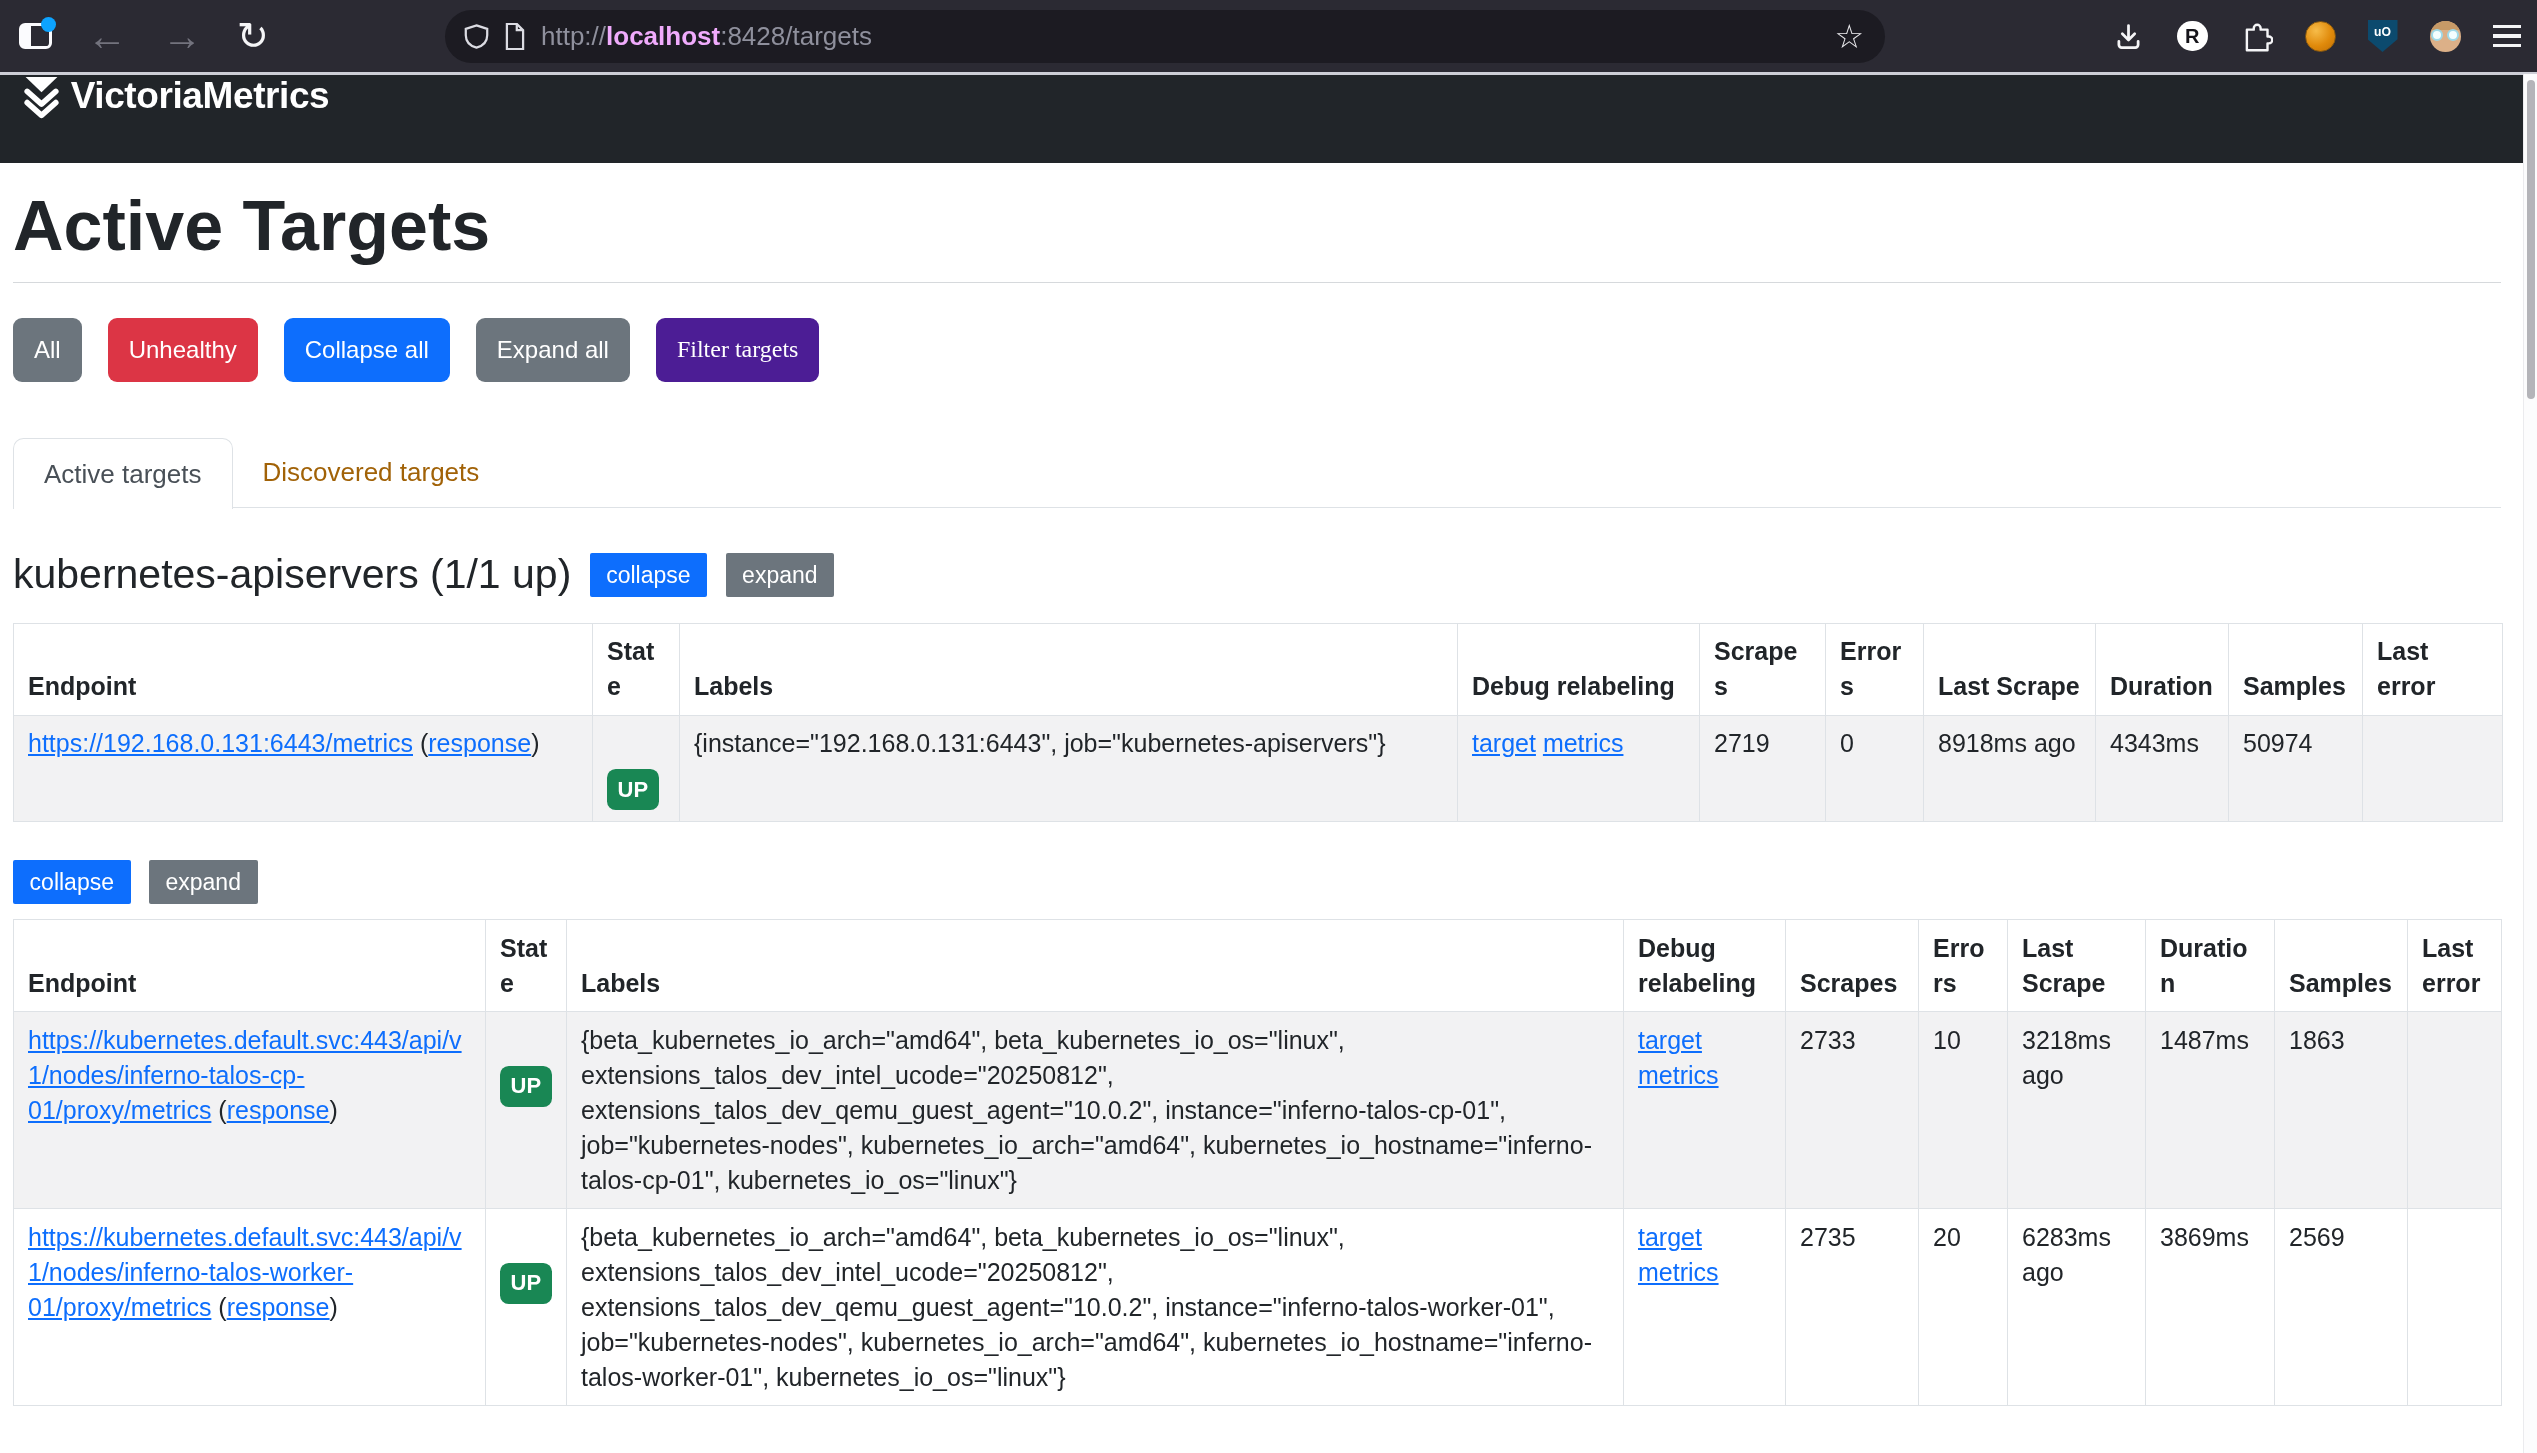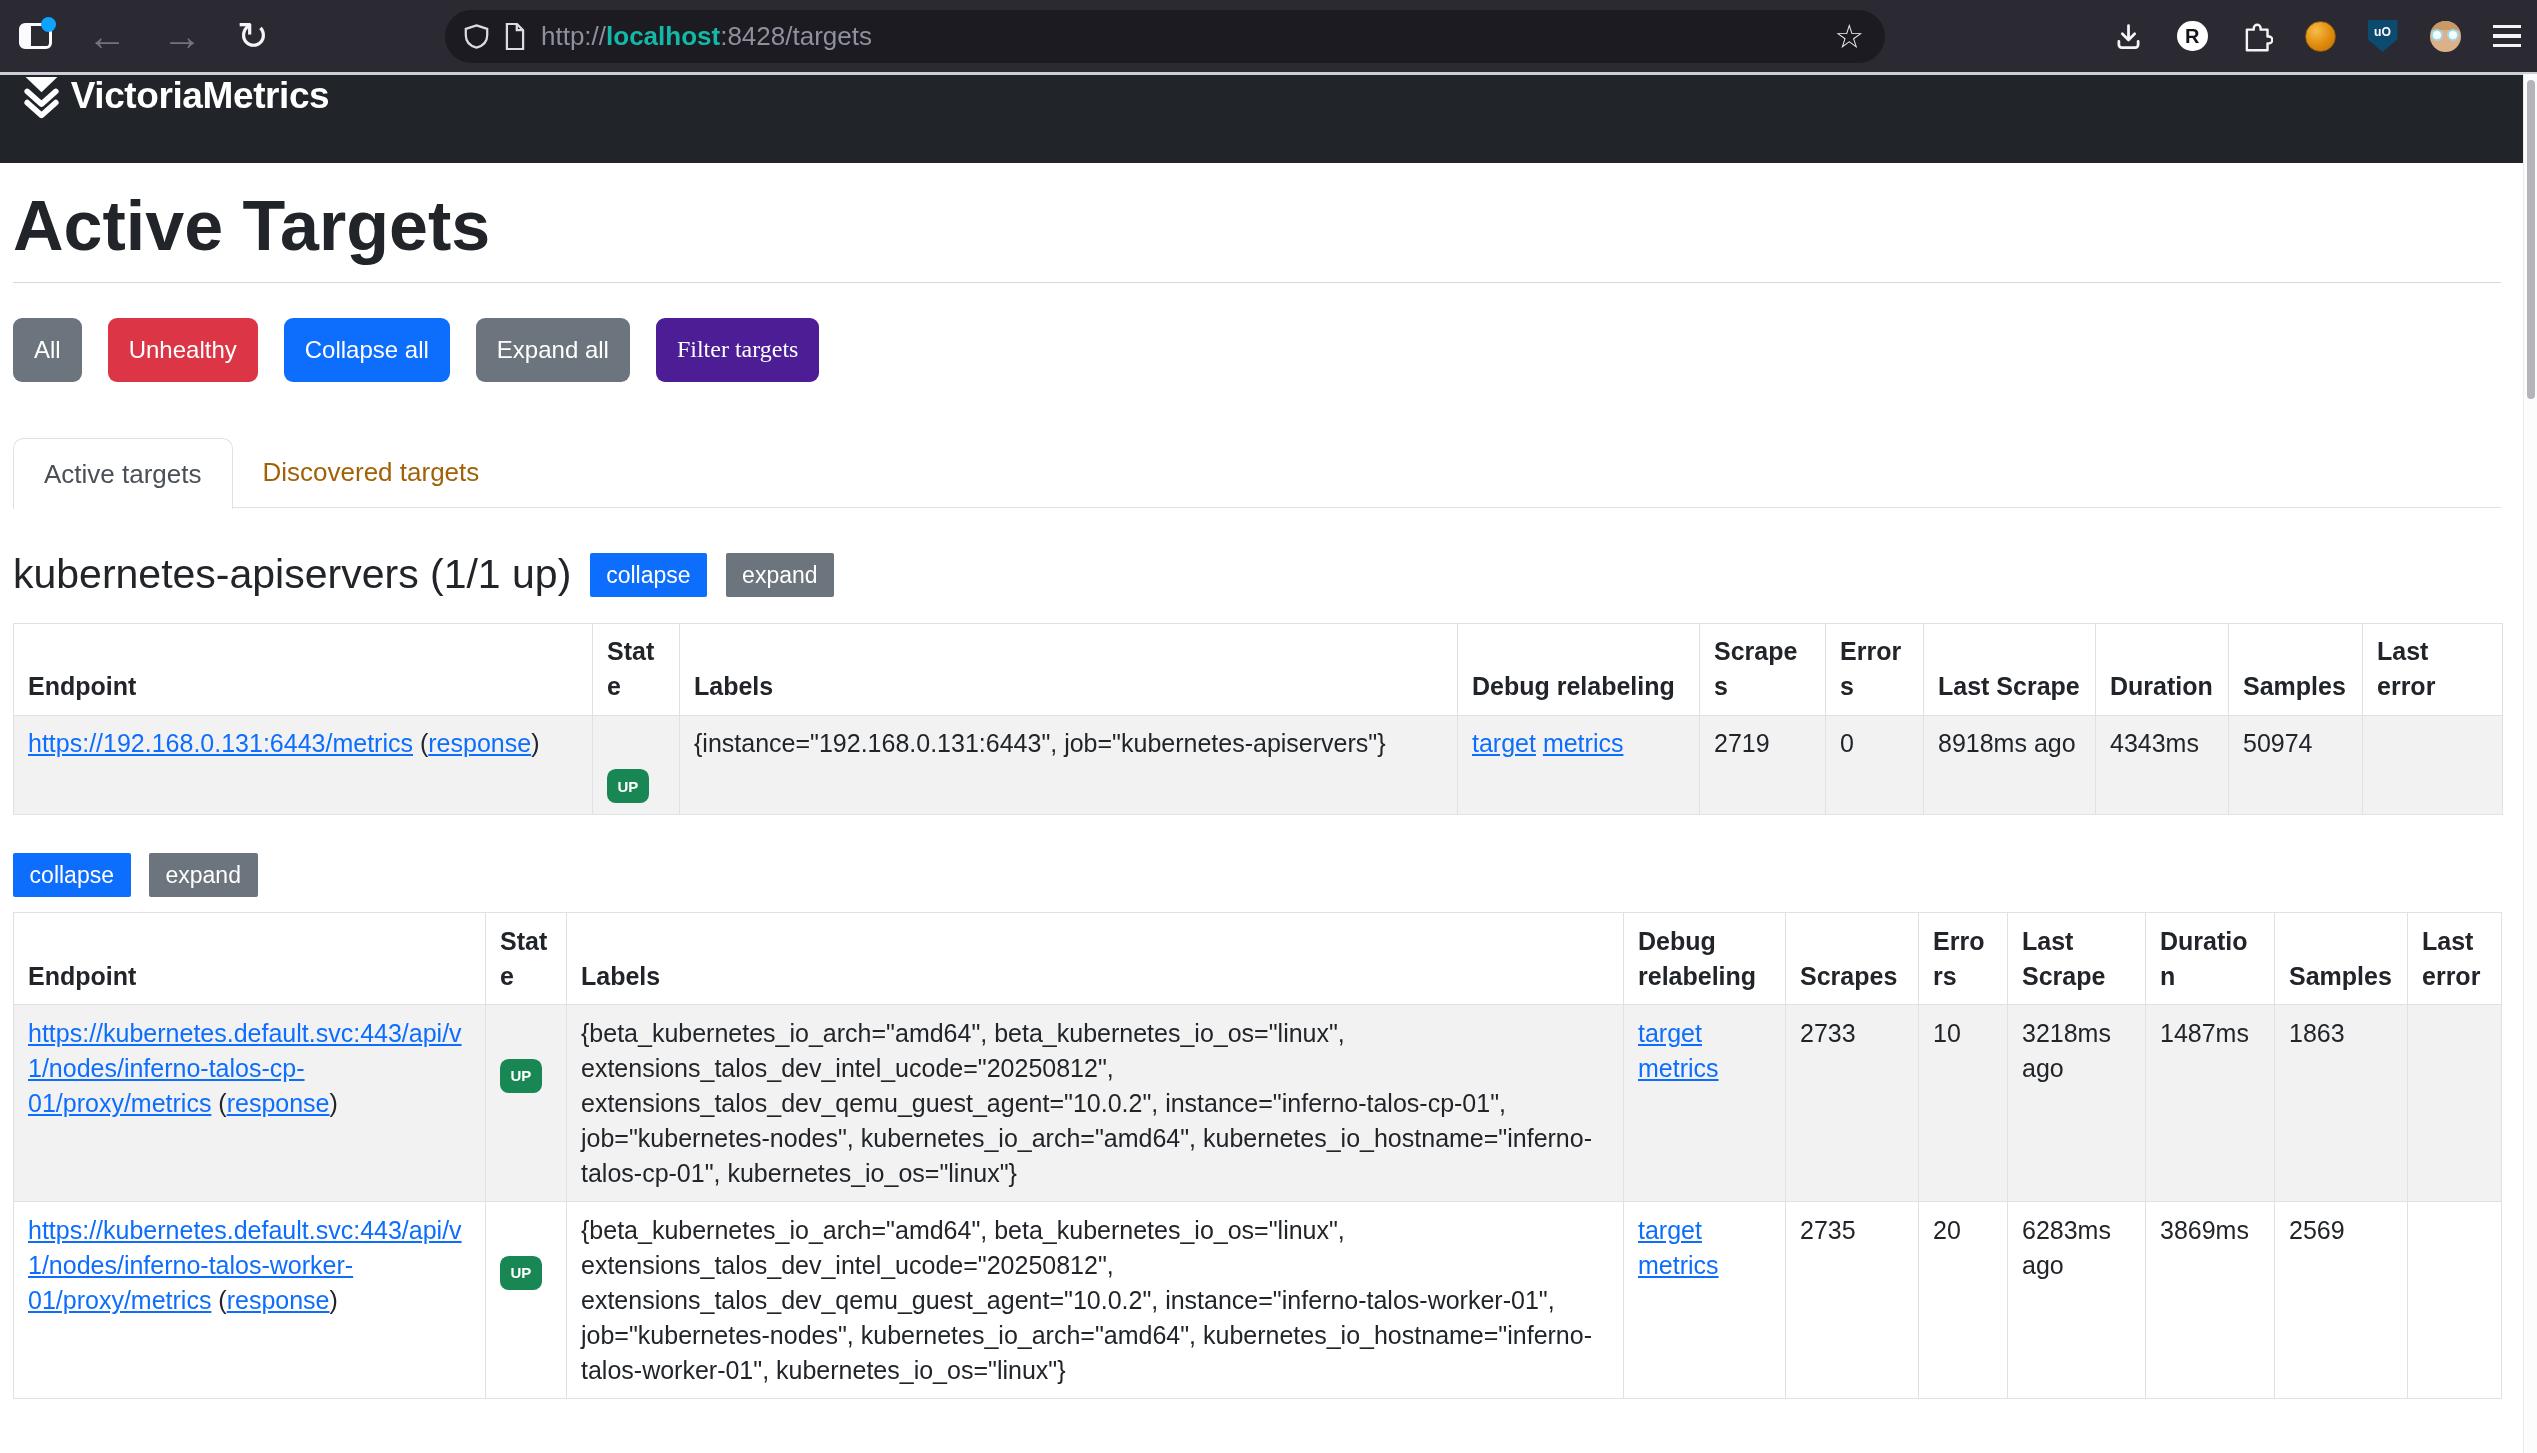--- a/index.html
+++ b/index.html
@@ -12,21 +12,21 @@
   .chrome-left { position:absolute; left:19px; top:0; height:72px; display:flex; align-items:center; gap:35px; }
   .tabstrip-icon { position:relative; width:33px; height:26px; border:3.5px solid #fbfbfe; border-radius:6.1px; }
   .tabstrip-icon .fill { position:absolute; left:0; top:0; bottom:0; width:8.7px; background:#fbfbfe; }
   .tabstrip-icon .dot { position:absolute; top:-8.7px; right:-7px; width:15px; height:15px; border-radius:50%; background:#0da3ff; }
   .nav-arrow { font-size:40px; color:#73737e; line-height:1; }
   .reload { font-size:38px; color:#f5f5f7; line-height:1; }
 
   .urlbar { position:absolute; left:445px; top:9.6px; width:1440px; height:53px; background:#1c1b22;
     border-radius:27px; display:flex; align-items:center; padding:0 21px 0 19px; gap:15px; }
   .url-text { font-size:26px; color:#8f909d; white-space:nowrap; }
-  .url-text b { color:#14b8a6; font-weight:700; }
+  .url-text b { color:#f0abfc; font-weight:700; }
   .url-star { margin-left:auto; font-size:33px; color:#ededf0; line-height:1; }
 
   .chrome-right { position:absolute; right:17.5px; top:0; height:72px; display:flex; align-items:center; gap:32px; }
   .circle-r { width:30.5px; height:30.5px; border-radius:50%; background:#fff; color:#15141a; font-size:20px;
     font-weight:700; display:flex; align-items:center; justify-content:center; }
   .orange-ext { width:31px; height:31px; border-radius:50%;
     background:radial-gradient(circle at 35% 30%, #f7bc49, #e08a0b 55%, #c06e04); border:1.7px solid #8a5a10; }
   .ublock { width:30px; height:32px; background:#0c4a6e; color:#fff; font-size:12.2px; font-weight:700;
     display:flex; align-items:flex-start; justify-content:center; padding-top:5.2px;
     clip-path:polygon(0 0,100% 0,100% 60%,50% 100%,0 60%); }
@@ -68,21 +68,21 @@
   .btn-sm { font-size:23px; line-height:28px; padding:7.9px 16.6px; border-radius:2px; color:#ffffff; border:none;
     font-family:inherit; }
 
   table.targets { border-collapse:collapse; table-layout:fixed; width:2488px; font-size:25px; }
   table.targets th, table.targets td { border:1.7px solid #dee2e6; padding:10.5px 14px; line-height:35px;
     text-align:left; overflow-wrap:anywhere; }
   table.targets th { vertical-align:bottom; font-weight:700; }
   table.targets td { vertical-align:top; }
   table.targets tbody tr:nth-child(odd) { background:#f2f2f3; }
   a.lnk { color:#0d6efd; text-decoration:underline; cursor:pointer; }
-  .badge-up { display:inline-block; background:#198754; color:#fff; font-size:15px; font-weight:700;
+  .badge-up { display:inline-block; background:#198754; color:#fff; font-size:22px; font-weight:700;
     line-height:1; padding:9.6px 10.5px; border-radius:8.7px;margin-top:43px; }
 
   
   .scrollbar { position:absolute; top:74px; right:0; bottom:0; width:14px; background:#fcfcfd;
     border-left:0.9px solid #ebebee; }
   .scrollbar .thumb { position:absolute; left:2.6px; top:6.1px; width:8.7px; height:319px; background:#b4b4b9;
     border-radius:5.2px; }
 
   svg.ico { display:block; }
 </style>

